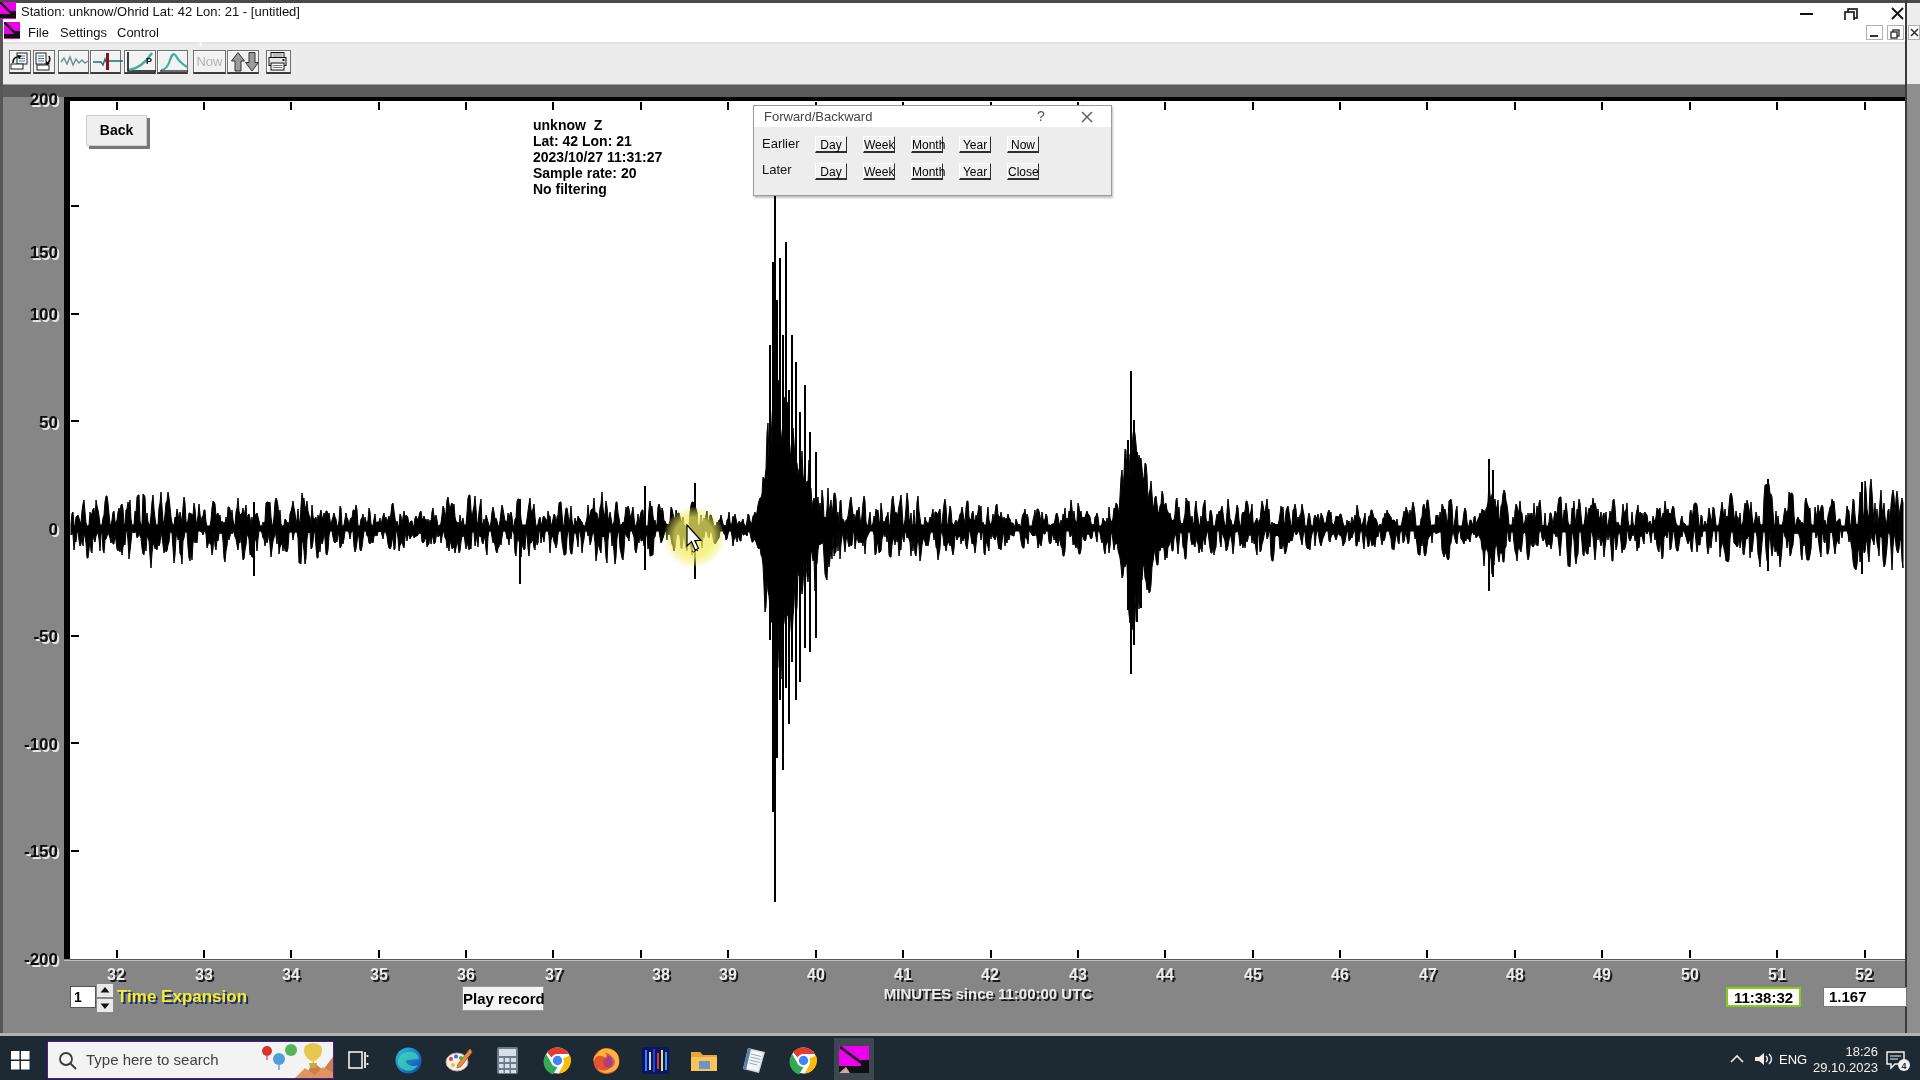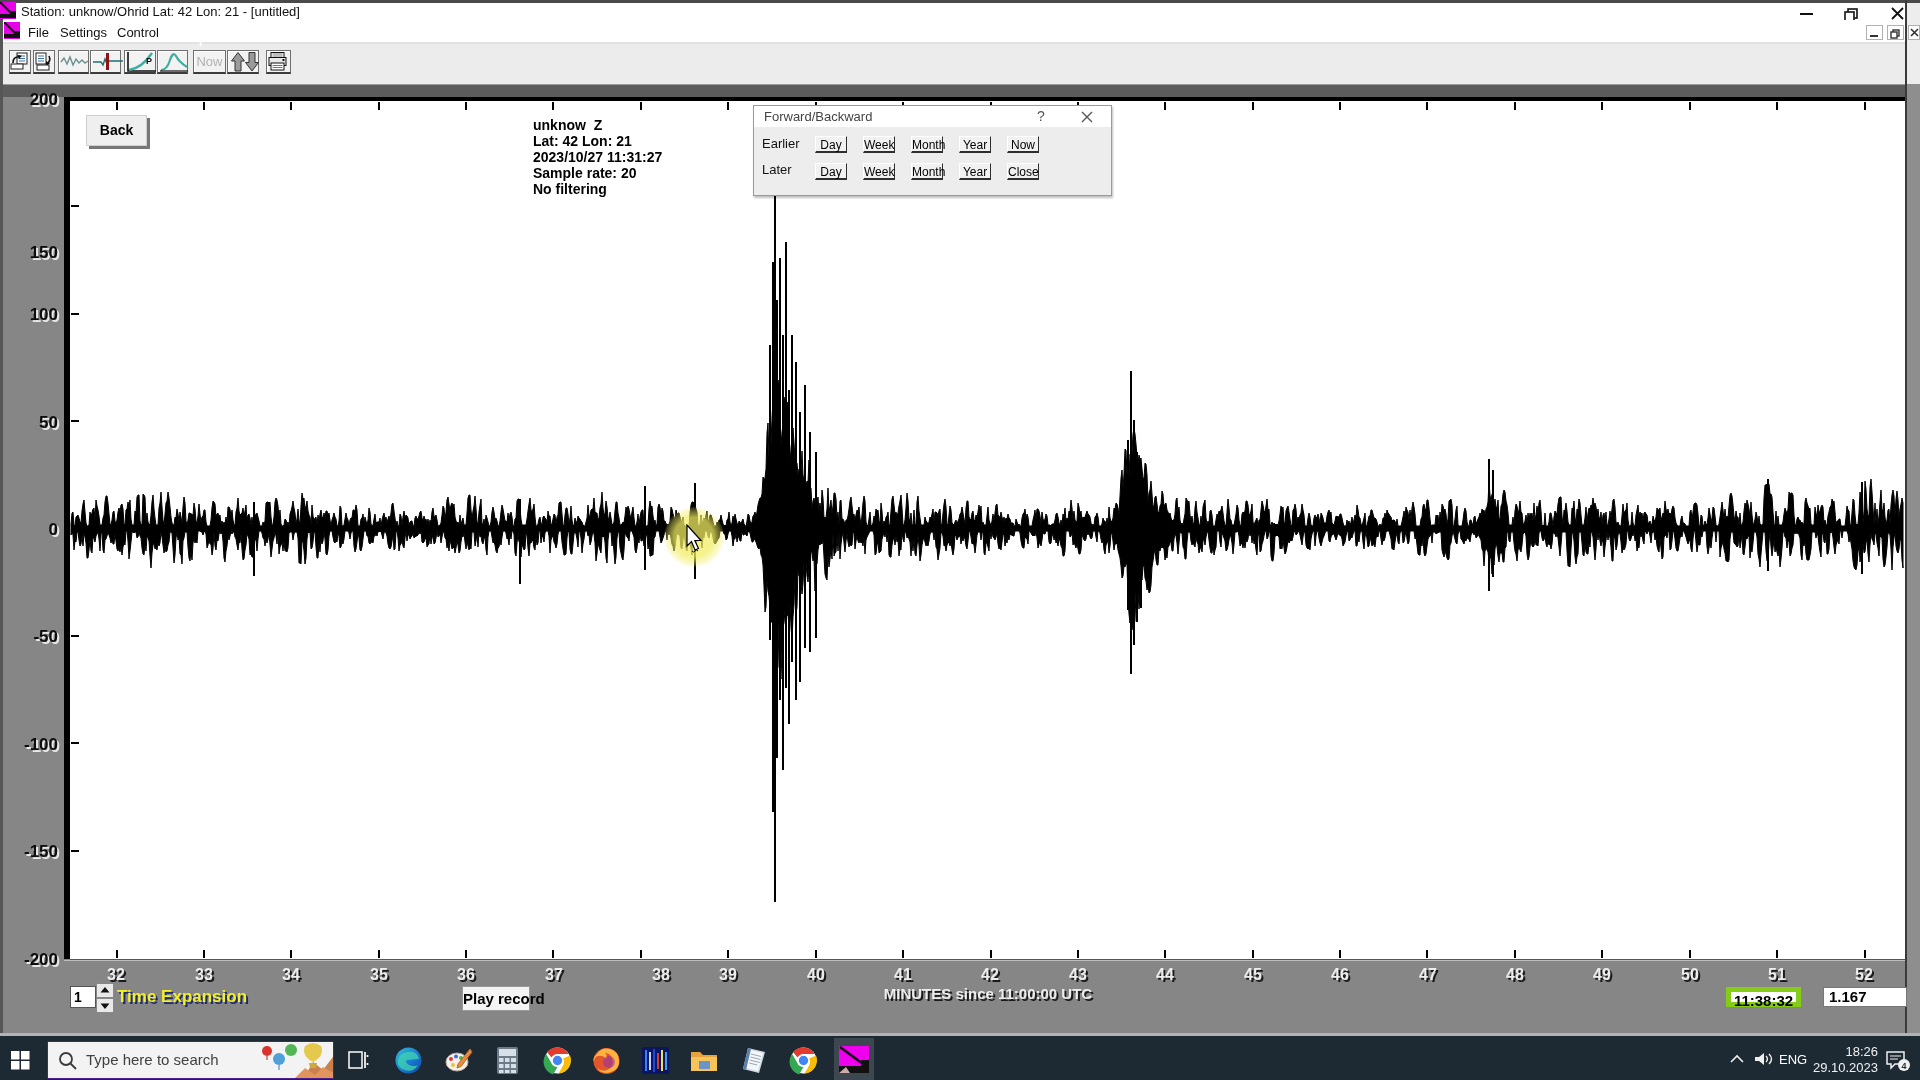--- a/index.html
+++ b/index.html
@@ -250,25 +250,25 @@
 
 <div class="abs" style="left:70px;top:986px;width:26px;height:22px;background:#fff;border:1px solid #555;
  font-size:14px;font-weight:bold;color:#000;padding-left:3px;line-height:20px;">1</div>
 <div class="abs" style="left:96px;top:983px;width:18px;height:15px;background:#e9e9e9;border:1px solid #888;"></div>
 <div class="abs" style="left:96px;top:998px;width:18px;height:15px;background:#e9e9e9;border:1px solid #888;"></div>
 <svg class="abs" style="left:96px;top:983px;" width="18" height="30">
  <path d="M9 4 L13.5 9.5 L4.5 9.5 Z" fill="#111"></path>
  <path d="M9 26 L13.5 20.5 L4.5 20.5 Z" fill="#111"></path>
 </svg>
 <div class="abs" style="left:117px;top:987px;font-size:17px;font-weight:bold;color:#f3ef28;text-shadow:2px 2px 0 #1d2a70;">Time Expansion</div>
-<div class="abs" style="left:462px;top:986px;width:68px;height:25px;background:#f4f4f4;border:1px solid #999;white-space:nowrap;
+<div class="abs" style="left:462px;top:986px;width:82px;height:25px;background:#f4f4f4;border:1px solid #999;white-space:nowrap;
  font-size:15px;font-weight:bold;color:#000;text-align:center;line-height:23px;">Play record</div>
 <div class="abs" style="left:838px;top:985px;width:300px;text-align:center;font-size:15px;font-weight:bold;
  color:#ededed;text-shadow:2px 2px 0 #1a1a1a;">MINUTES since 11:00:00 UTC</div>
-<div class="abs" style="left:1726px;top:987px;width:75px;height:20px;background:#fff;border:5px solid #84cc16;
+<div class="abs" style="left:1726px;top:987px;width:75px;height:20px;background:#fff;border:2px solid #84cc16;
  font-size:15px;font-weight:bold;color:#000;text-align:center;line-height:18px;">11:38:32</div>
 <div class="abs" style="left:1823px;top:987px;width:84px;height:20px;background:#fff;border:1px solid #777;
  font-size:15px;font-weight:bold;color:#000;padding-left:5px;line-height:18px;">1.167</div>
 
 <div class="abs" style="left:0;top:1033px;width:1920px;height:3px;background:#b2b2b2;"></div>
 
 <div class="abs" style="left:0;top:1036px;width:1920px;height:44px;background:#1d2933;"></div>
 <svg class="abs" style="left:11px;top:1051px;" width="19" height="19">
  <rect x="0" y="0" width="8.5" height="8.5" fill="#fff"></rect>
  <rect x="10" y="0" width="8.5" height="8.5" fill="#fff"></rect>

